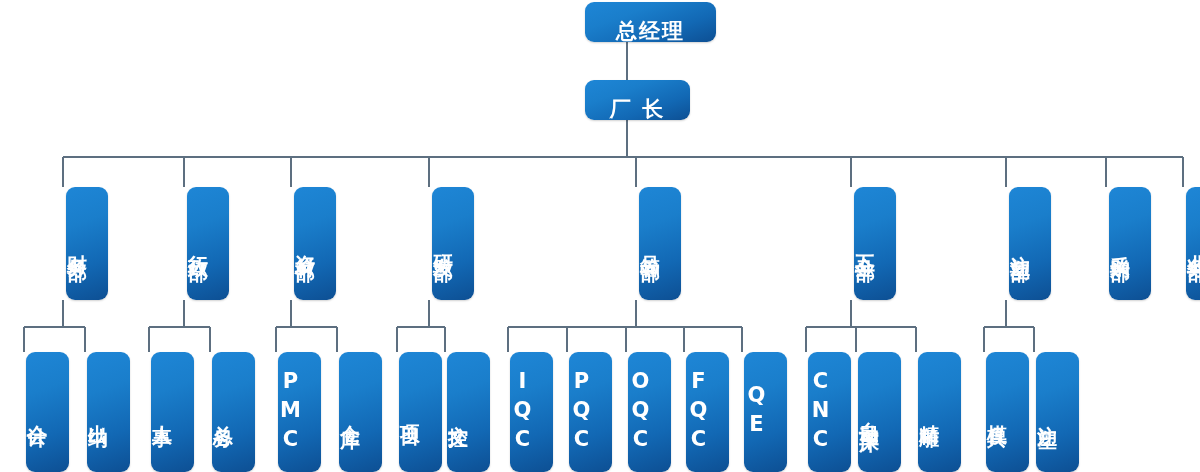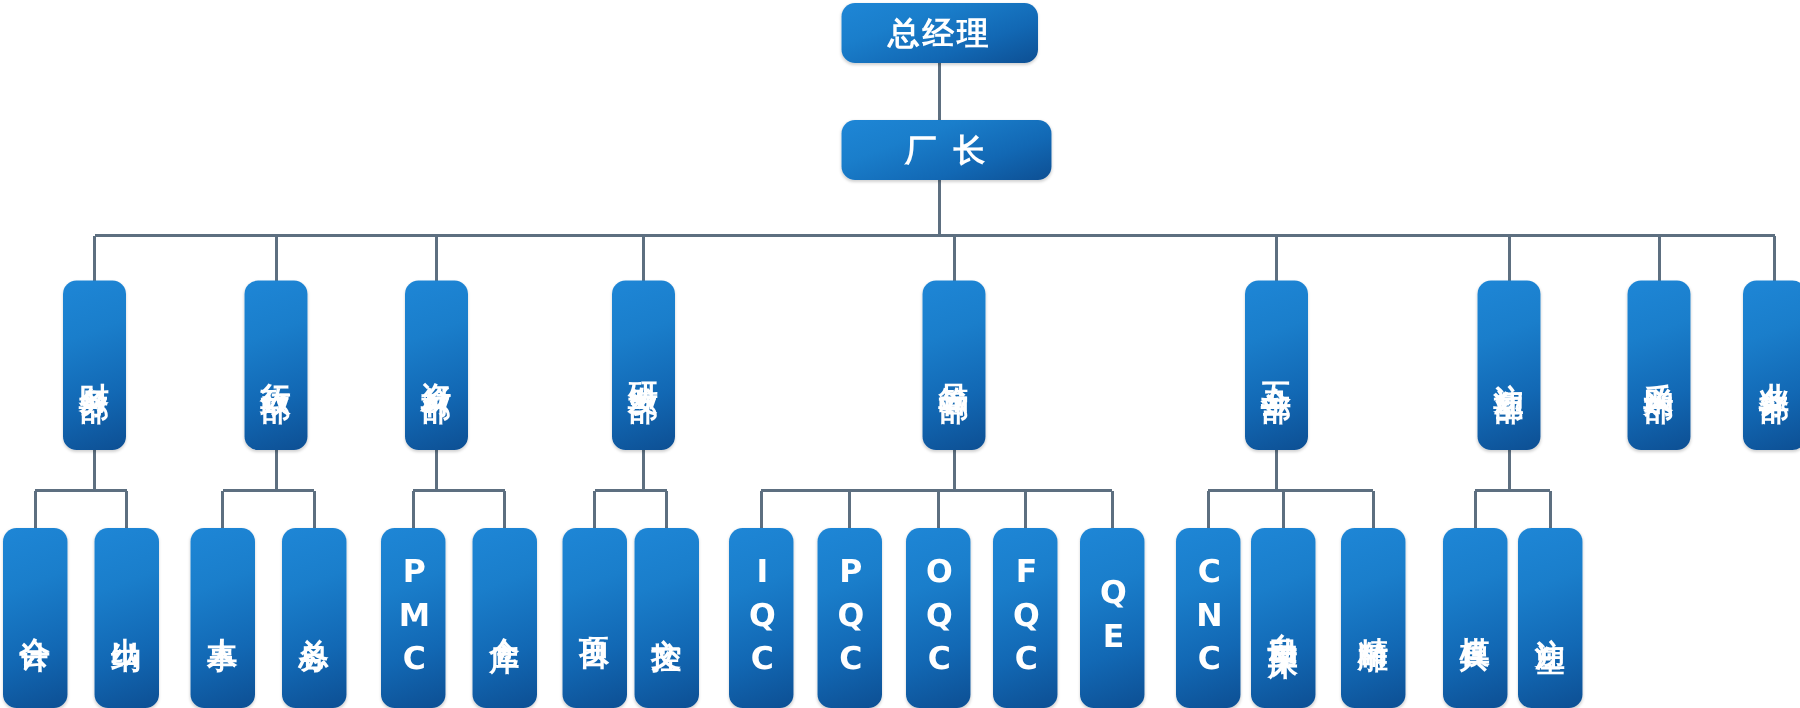--- a/index.html
+++ b/index.html
@@ -26,26 +26,27 @@
     height: 472px;
     pointer-events: none;
   }
   
   .node {
     position: absolute;
     box-sizing: border-box;
     border-radius: 9px;
     color: #ffffff;
     display: flex;
-    align-items: center;
+    align-items: flex-end;
     justify-content: center;
     text-align: center;
     background: linear-gradient(160deg, #1e86d6 0%, #1a7ecb 32%, #1268b4 68%, #0d4f93 100%);
     box-shadow: 0 1px 2px rgba(0,0,0,0.18);
     overflow: hidden;
+    margin-left: 24px;
   }
   .node.horiz {
     font-size: 21px;
     font-weight: 700;
     letter-spacing: 2px;
     line-height: 1;
   }
   .node.vert {
     writing-mode: vertical-rl;
     text-orientation: upright;
@@ -110,21 +111,21 @@
       <line x1="983.5" y1="327" x2="1033.5" y2="327" stroke="#5d6f80" stroke-width="2" shape-rendering="crispEdges"></line>
       <line x1="983.5" y1="327" x2="983.5" y2="352" stroke="#5d6f80" stroke-width="2" shape-rendering="crispEdges"></line>
       <line x1="1033.5" y1="327" x2="1033.5" y2="352" stroke="#5d6f80" stroke-width="2" shape-rendering="crispEdges"></line>
       <line x1="1106" y1="157" x2="1106" y2="187" stroke="#5d6f80" stroke-width="2" shape-rendering="crispEdges"></line>
       <line x1="1183" y1="157" x2="1183" y2="187" stroke="#5d6f80" stroke-width="2" shape-rendering="crispEdges"></line>
     </svg>
   <div id="nodes-layer">
       <div class="node horiz" style="left: 561px; top: 2px; width: 131px; height: 40px;">
         <span class="node-label">总经理</span>
       </div>
-      <div class="node horiz" style="left: 561px; top: 80px; width: 140px; height: 40px;">
+      <div class="node horiz" style="left: 561px; top: 80px; width: 105px; height: 40px;">
         <span class="node-label">厂 长</span>
       </div>
       <div class="node vert" style="left: 42px; top: 187px; width: 42px; height: 113px;">
         <span class="node-label">财务部</span>
       </div>
       <div class="node vert" style="left: 2px; top: 352px; width: 43px; height: 120px;">
         <span class="node-label">会计</span>
       </div>
       <div class="node vert" style="left: 63px; top: 352px; width: 43px; height: 120px;">
         <span class="node-label">出纳</span>

